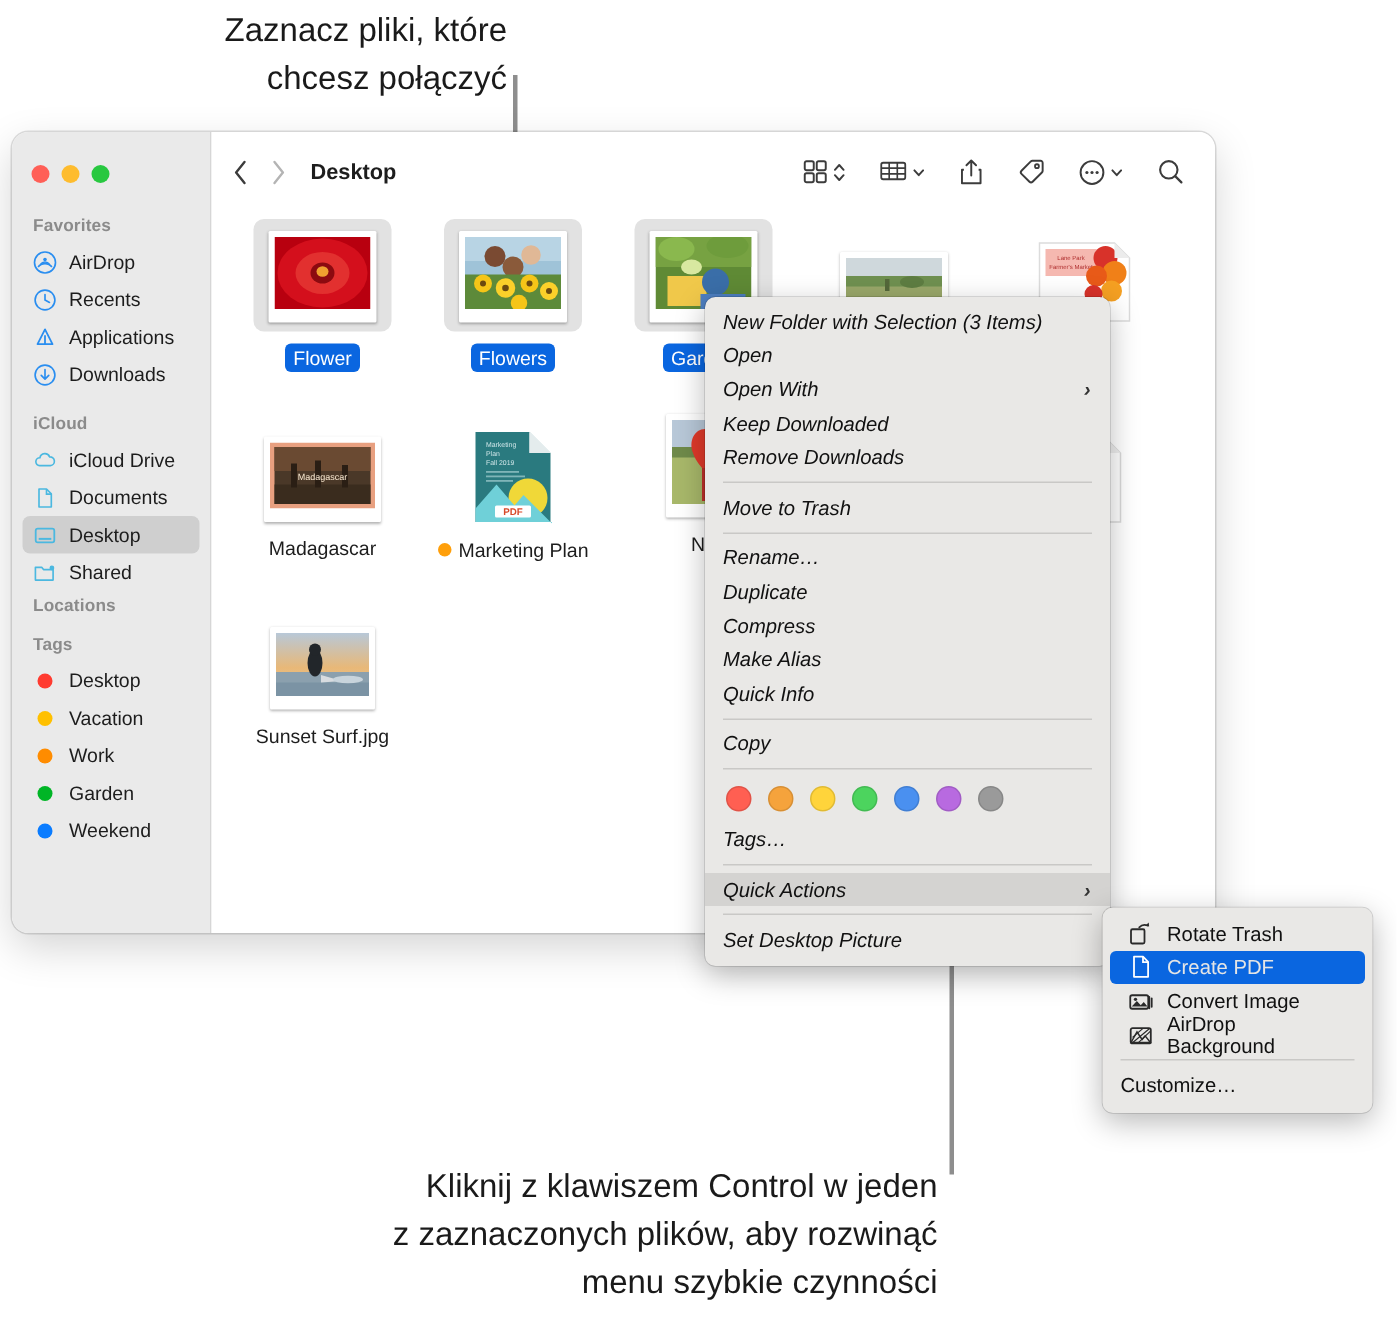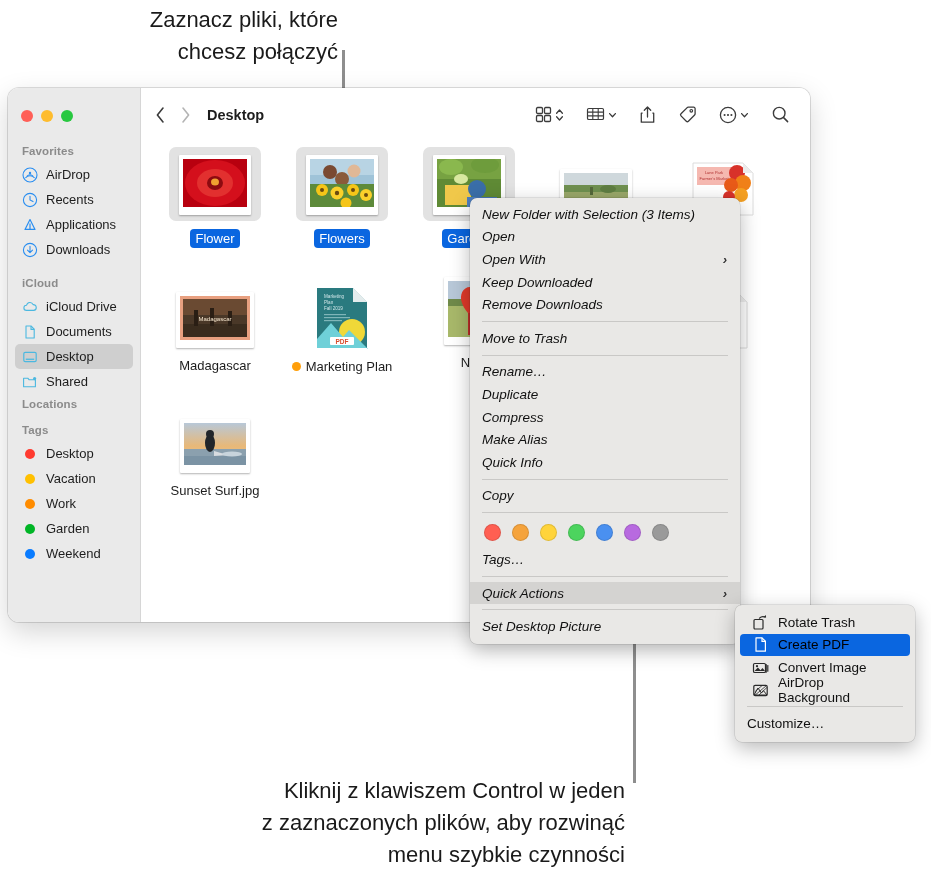--- a/index.html
+++ b/index.html
@@ -141,21 +141,21 @@
     border-radius: 7px;
     box-shadow: 0 0 0 0.5px rgba(0,0,0,0.16), 0 6px 20px rgba(0,0,0,0.28);
     padding: 6px 0 7px;
     z-index: 60;
     font-size: 13.5px;
   }
   .smi {
     height: 22.6px; display: flex; align-items: center; gap: 9px;
     padding: 0 12px; color: #111; margin: 0 5px; border-radius: 4px;
   }
-  .smi.hl { background: #0a66e0; color: #000000; }
+  .smi.hl { background: #0a66e0; color: #e5e5e5; }
   .smi-icon { width: 17px; height: 17px; flex-shrink: 0; }
   .smi-plain { height: 22.6px; display: flex; align-items: center; padding: 0 12px; color: #111; }
 </style>
 </head>
 <body>
 
 <div class="annot" id="annot-top">Zaznacz pliki, które
 chcesz połączyć</div>
 <div class="leader" id="leader-top"></div>
 

